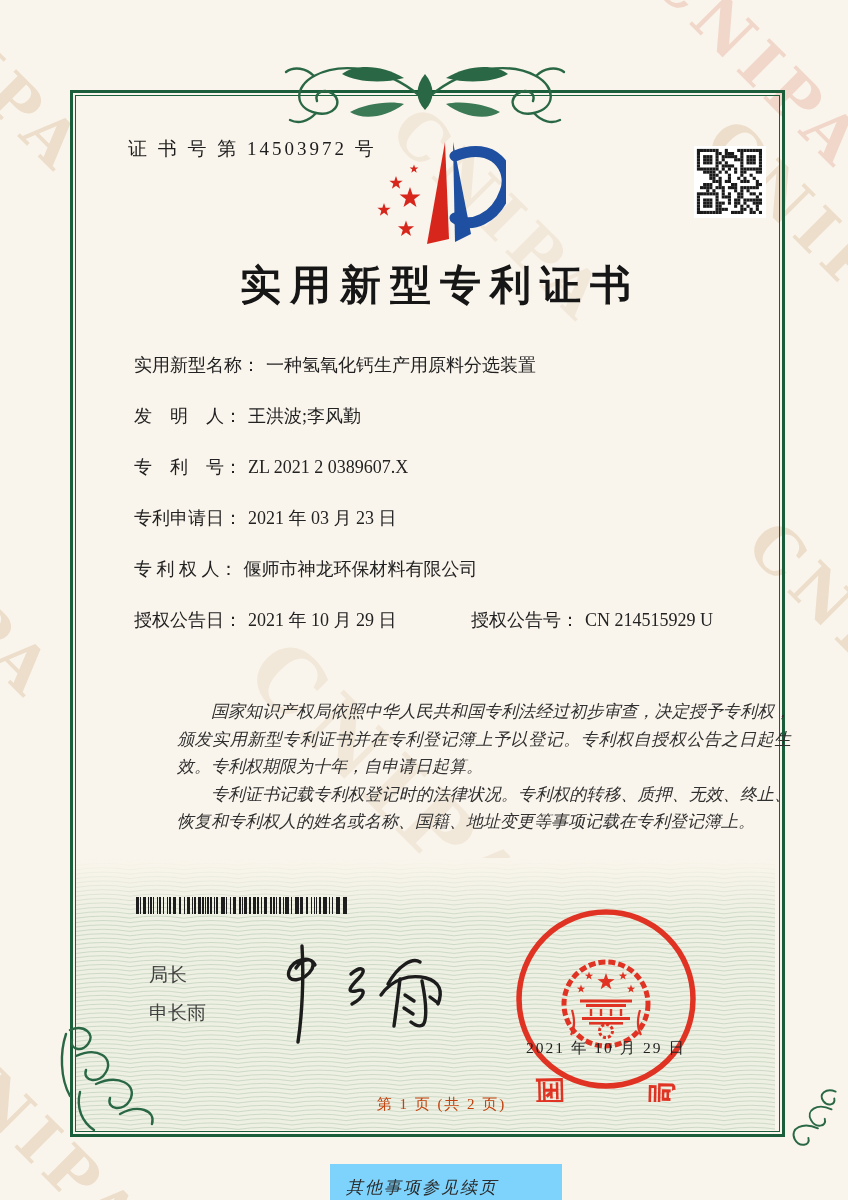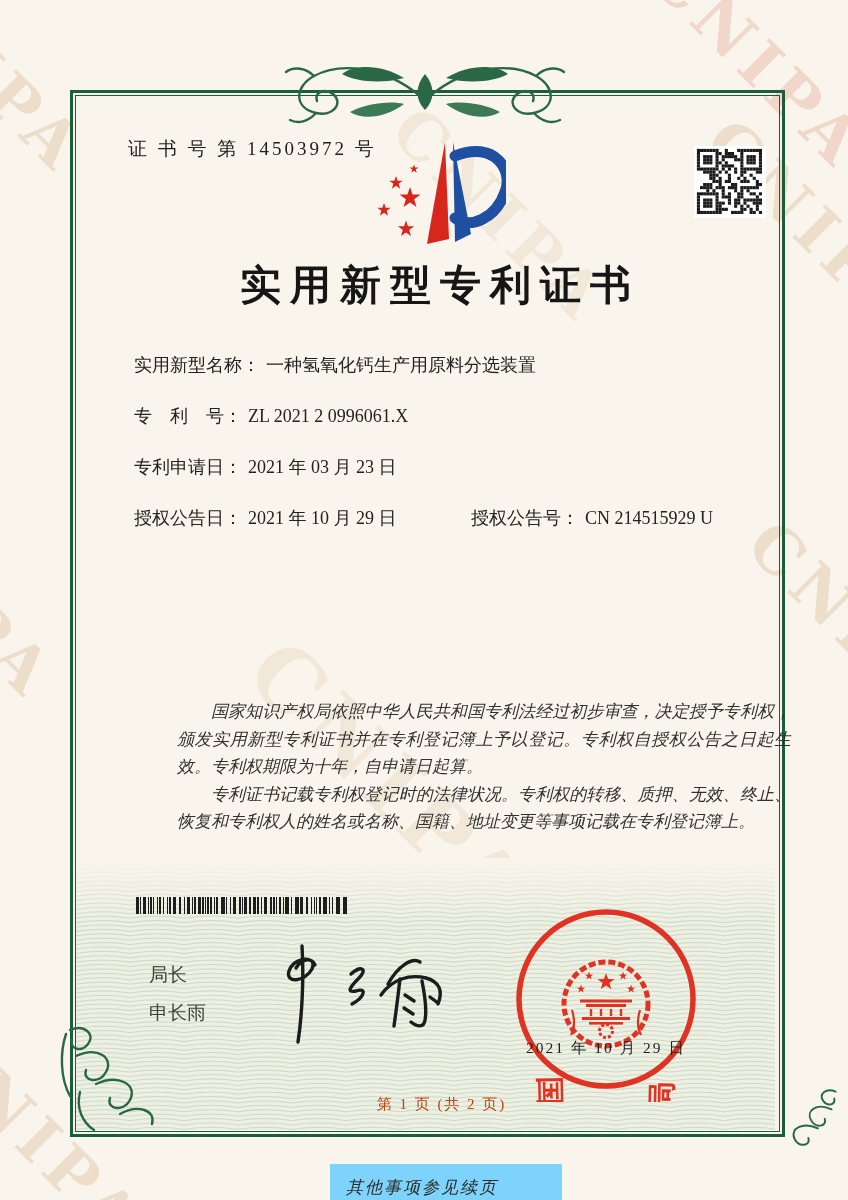--- a/index.html
+++ b/index.html
@@ -425,24 +425,30 @@
       <rect x="64.9" y="64.9" width="3.1" height="3.1" fill="#1a1a1a"></rect>
     </svg>
 
   <div class="title">实用新型专利证书</div>
 
   <div class="fields">
     <div class="frow">
       <span class="lab">实用新型名称：</span><span class="val">一种氢氧化钙生产用原料分选装置</span>
     </div>
     <div class="frow">
-      <span class="lab">专　利　号：</span><span class="val">ZL 2021 2 0996061.X</span>
+      <span class="lab">发　明　人：</span><span class="val">王洪波;李风勤</span>
+    </div>
+    <div class="frow">
+      <span class="lab">专　利　号：</span><span class="val">ZL 2021 2 0389607.X</span>
     </div>
     <div class="frow">
       <span class="lab">专利申请日：</span><span class="val">2021 年 03 月 23 日</span>
+    </div>
+    <div class="frow">
+      <span class="lab">专 利 权 人：</span><span class="val">偃师市神龙环保材料有限公司</span>
     </div>
     <div class="frow">
       <span class="grant-left"><span class="lab">授权公告日：</span><span class="val">2021 年 10 月 29 日</span></span><span><span class="lab">授权公告号：</span><span class="val">CN 214515929 U</span></span>
     </div>
   </div>
 
   <div class="paras">
     <p>国家知识产权局依照中华人民共和国专利法经过初步审查，决定授予专利权，颁发实用新型专利证书并在专利登记簿上予以登记。专利权自授权公告之日起生效。专利权期限为十年，自申请日起算。</p>
     <p>专利证书记载专利权登记时的法律状况。专利权的转移、质押、无效、终止、恢复和专利权人的姓名或名称、国籍、地址变更等事项记载在专利登记簿上。</p>
   </div>

